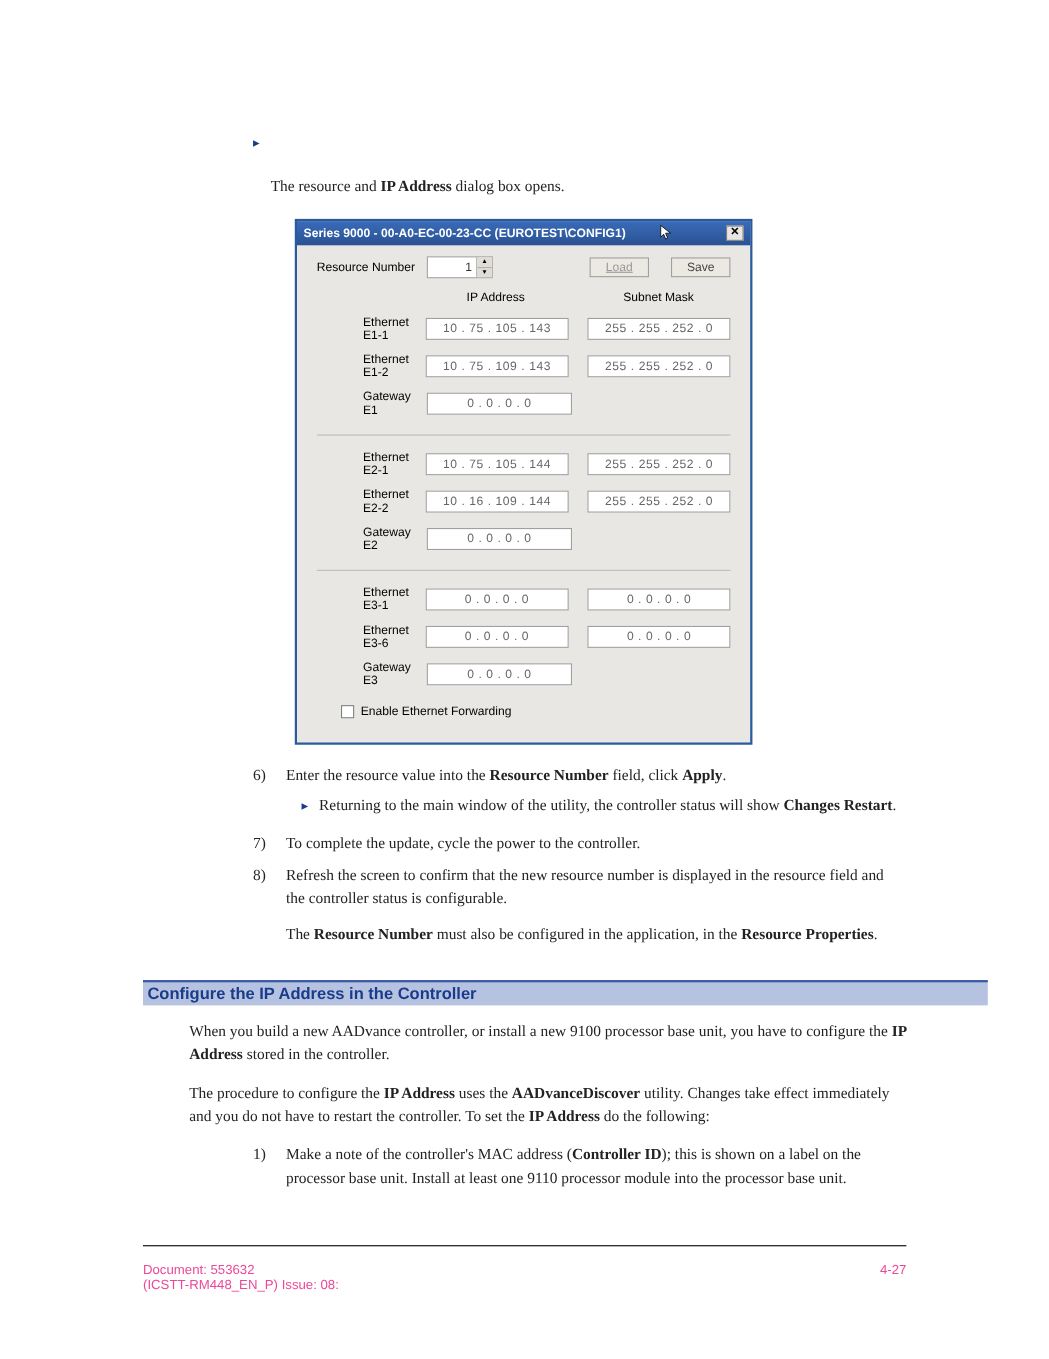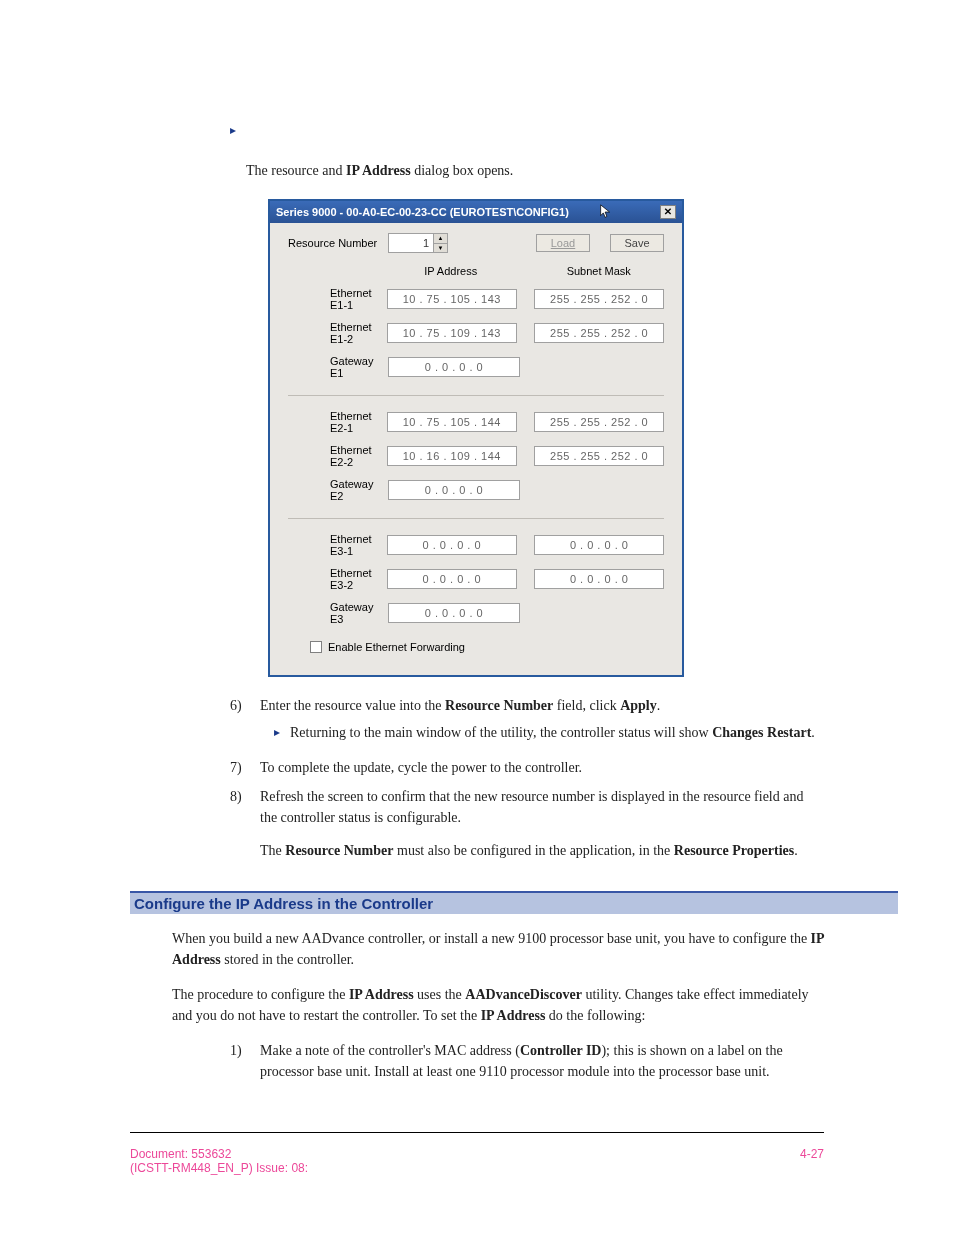--- a/index.html
+++ b/index.html
@@ -282,21 +282,21 @@
               </div>
               <div class="divider"></div>
               <div class="ip-group">
                 <div class="ip-row">
                   <span class="lbl">Ethernet E3-1</span>
                   <div class="ipbox">0   .   0   .   0   .   0</div>
                   <span class="gap"></span>
                   <div class="maskbox">0   .   0   .   0   .   0</div>
                 </div>
                 <div class="ip-row">
-                  <span class="lbl">Ethernet E3-2</span>
+                  <span class="lbl">Ethernet E3-6</span>
                   <div class="ipbox">0   .   0   .   0   .   0</div>
                   <span class="gap"></span>
                   <div class="maskbox">0   .   0   .   0   .   0</div>
                 </div>
                 <div class="ip-row">
                   <span class="lbl">Gateway E3</span>
                   <div class="ipbox">0   .   0   .   0   .   0</div>
                   <span class="gap"></span>
                 </div>
               </div>

